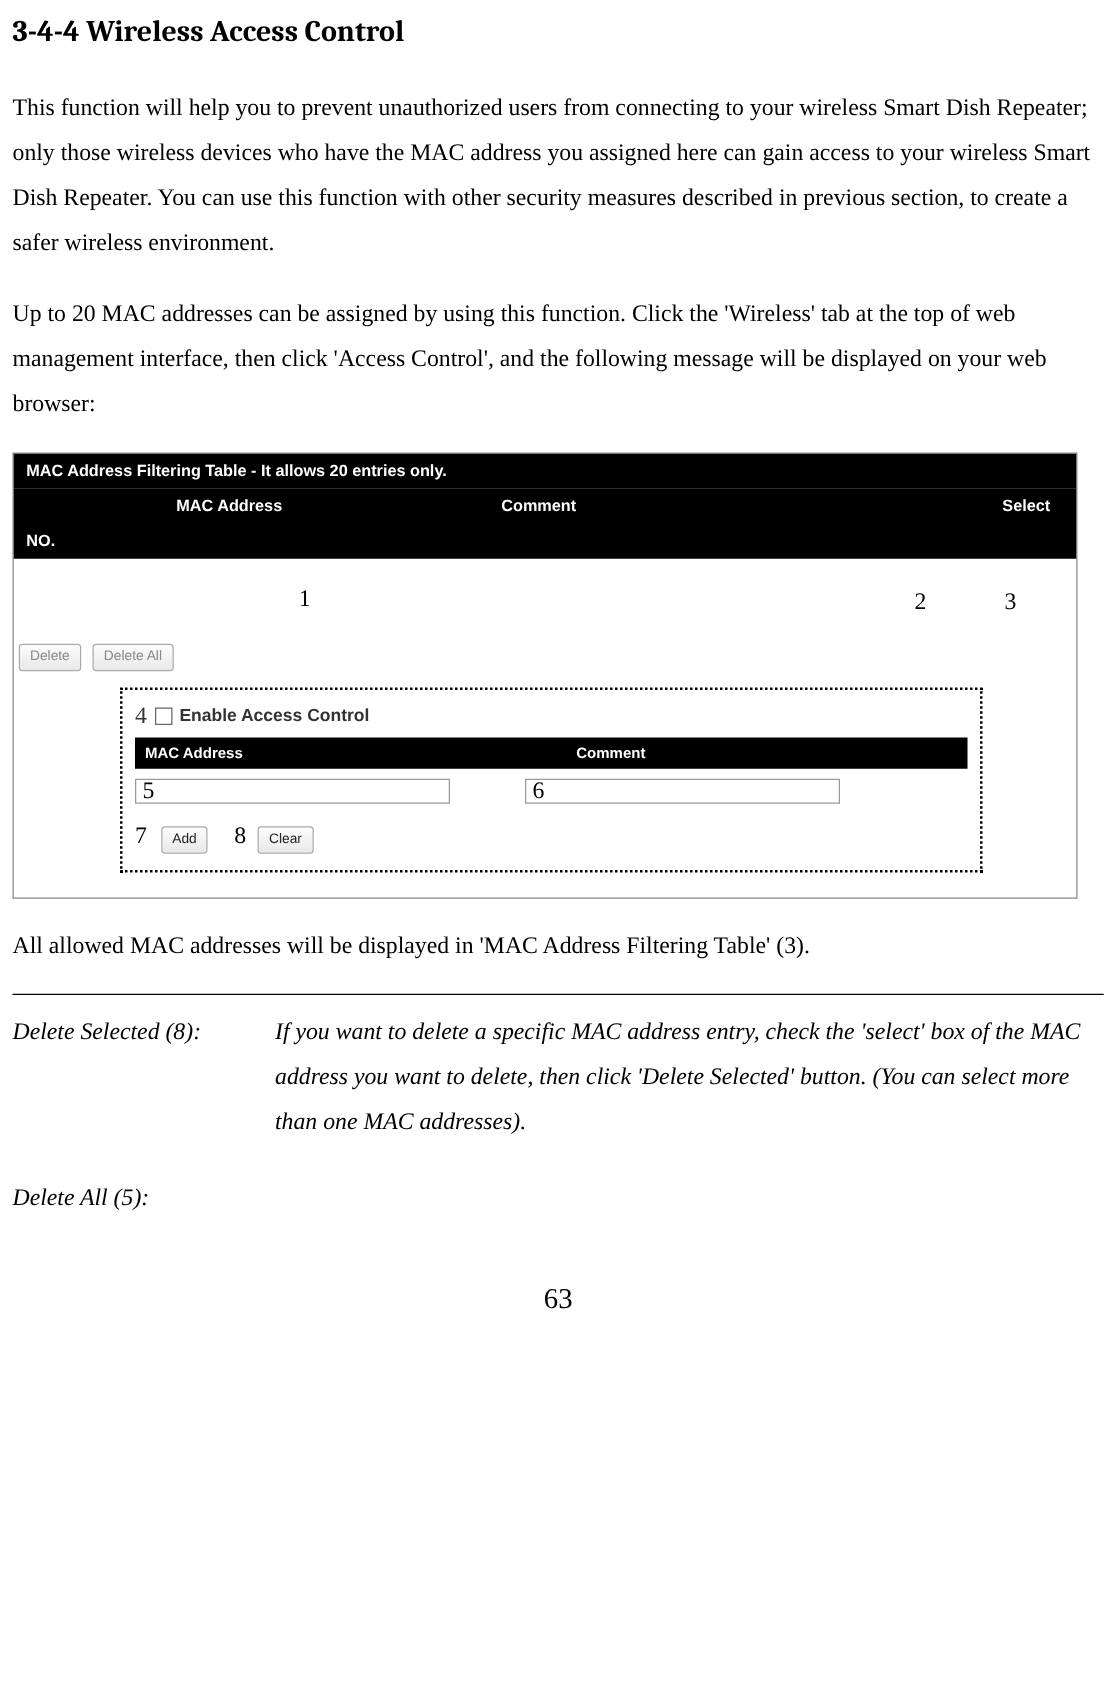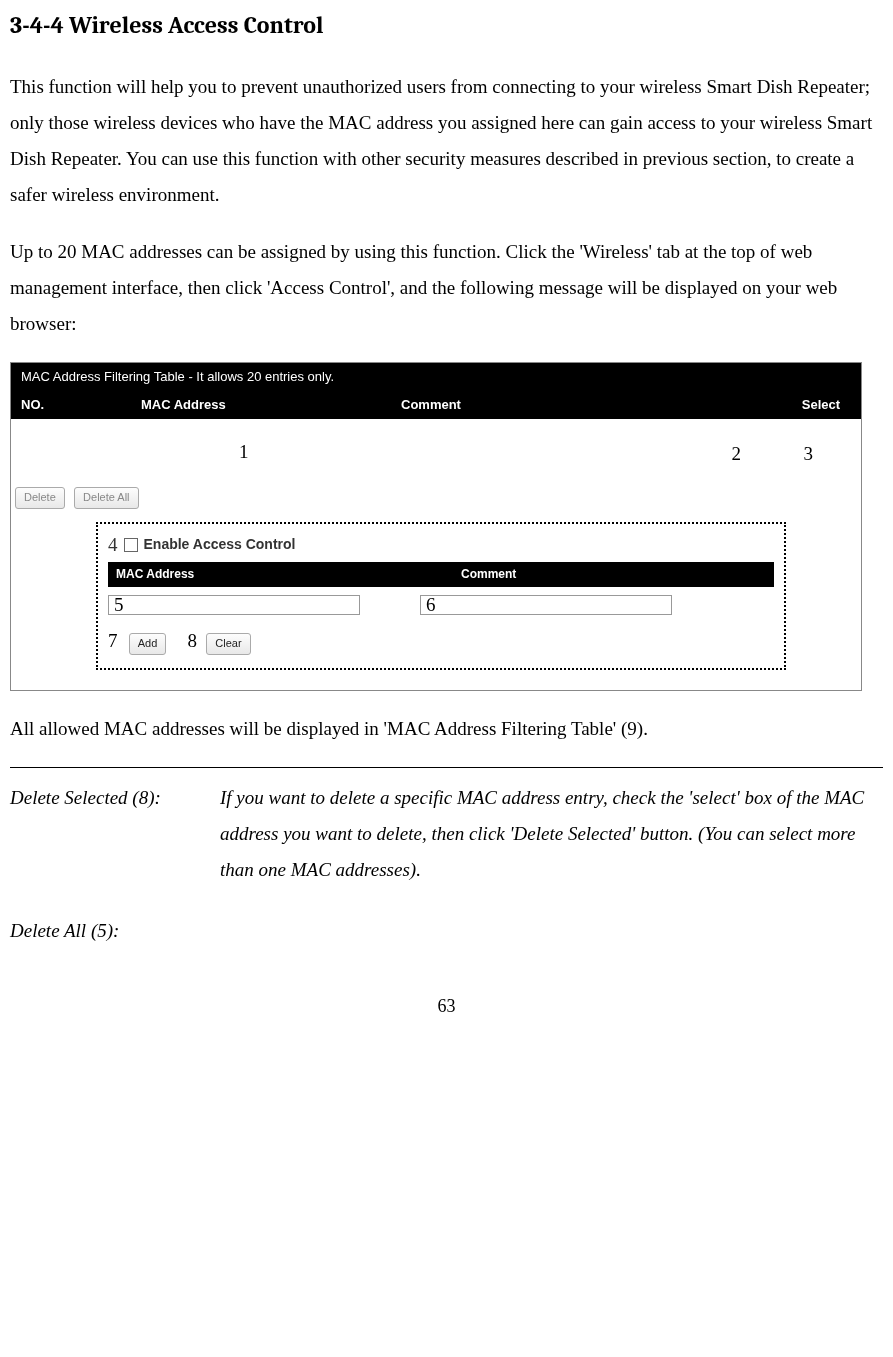--- a/index.html
+++ b/index.html
@@ -27,32 +27,32 @@
       margin: 20px 0;
       padding-bottom: 10px;
       font-family: Arial, sans-serif;
       line-height: 1.4;
       background: #fff;
       position: relative;
     }
     .title-bar {
       background: #000;
       color: #fff;
-      font-weight: normal;
+      font-weight: bold;
       font-size: 13px;
       padding: 5px 10px;
     }
     .header-row {
       background: #000;
       color: #fff;
       display: flex;
       font-size: 13px;
       padding: 5px 10px;
     }
-    .header-no { width: 120px; font-weight: bold; }
+    .header-no { width: 120px; font-weight: bold; margin-top: 28px; }
     .header-mac { width: 260px; font-weight: bold; }
     .header-comment { flex: 1; font-weight: bold; }
     .header-select { width: 60px; text-align: center; font-weight: bold; }
     .callout {
       position: absolute;
       font-family: 'Times New Roman', serif;
       font-size: 19px;
     }
     .table-gap {
       height: 60px;
@@ -139,21 +139,21 @@
       width: 210px;
       font-style: italic;
       flex-shrink: 0;
     }
     .def-text {
       font-style: italic;
       flex: 1;
     }
     .page-num {
       text-align: center;
-      font-size: 18px;
+      font-size: 23px;
       margin-top: 40px;
     }
     .inside {
       margin-left: 2px;
     }
   </style>
 </head>
 <body>
 
 <div class="section-heading">3-4-4 Wireless Access Control</div>
@@ -206,21 +206,21 @@
       <span class="callout" style="position:static; margin-right:2px;">7</span>
       <span class="btn btn-enabled">Add</span>
       &nbsp;&nbsp;
       <span class="callout" style="position:static; margin-right:0px;">8</span>
       <span class="btn btn-enabled">Clear</span>
     </div>
   </div>
 
 </div>
 
-<p class="body-text">All allowed MAC addresses will be displayed in 'MAC Address Filtering Table' (9).</p>
+<p class="body-text">All allowed MAC addresses will be displayed in 'MAC Address Filtering Table' (3).</p>
 
 <div class="definition-line"></div>
 
 <div class="definition-block">
   <div class="def-label">Delete Selected (8):</div>
   <div class="def-text">If you want to delete a specific MAC address entry, check the 'select' box of the MAC address you want to delete, then click 'Delete Selected' button. (You can select more than one MAC addresses).</div>
 </div>
 
 <div class="definition-block">
   <div class="def-label">Delete All (5):</div>

